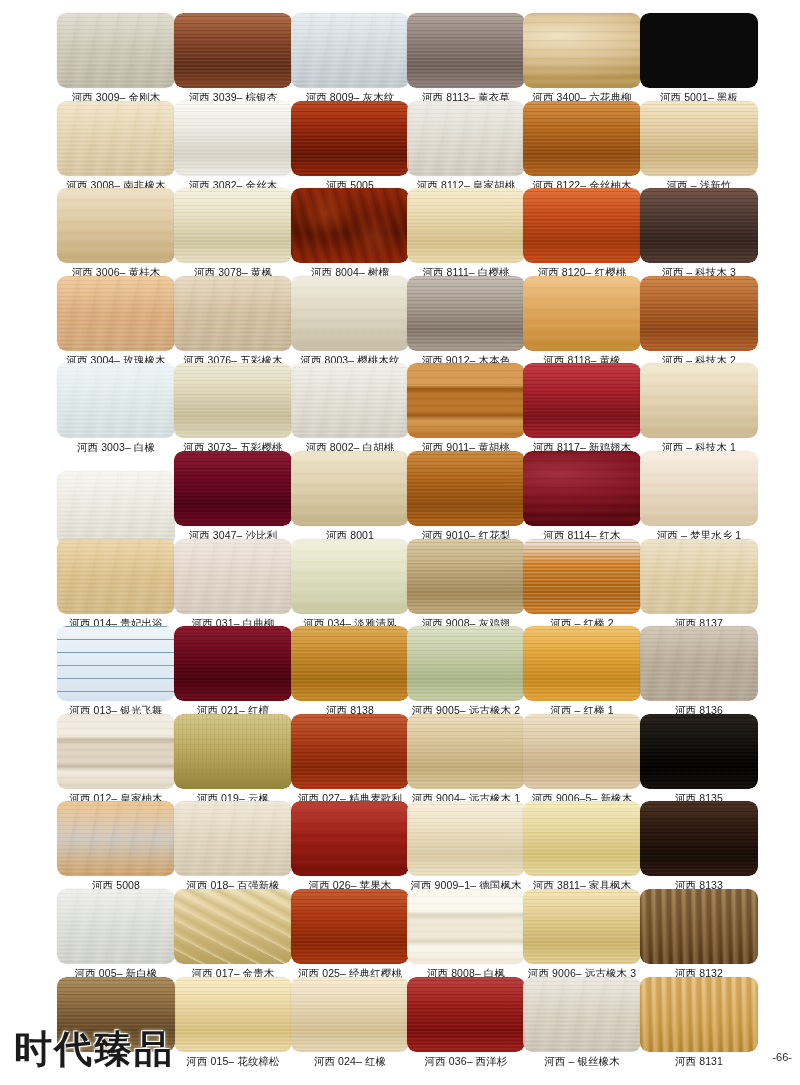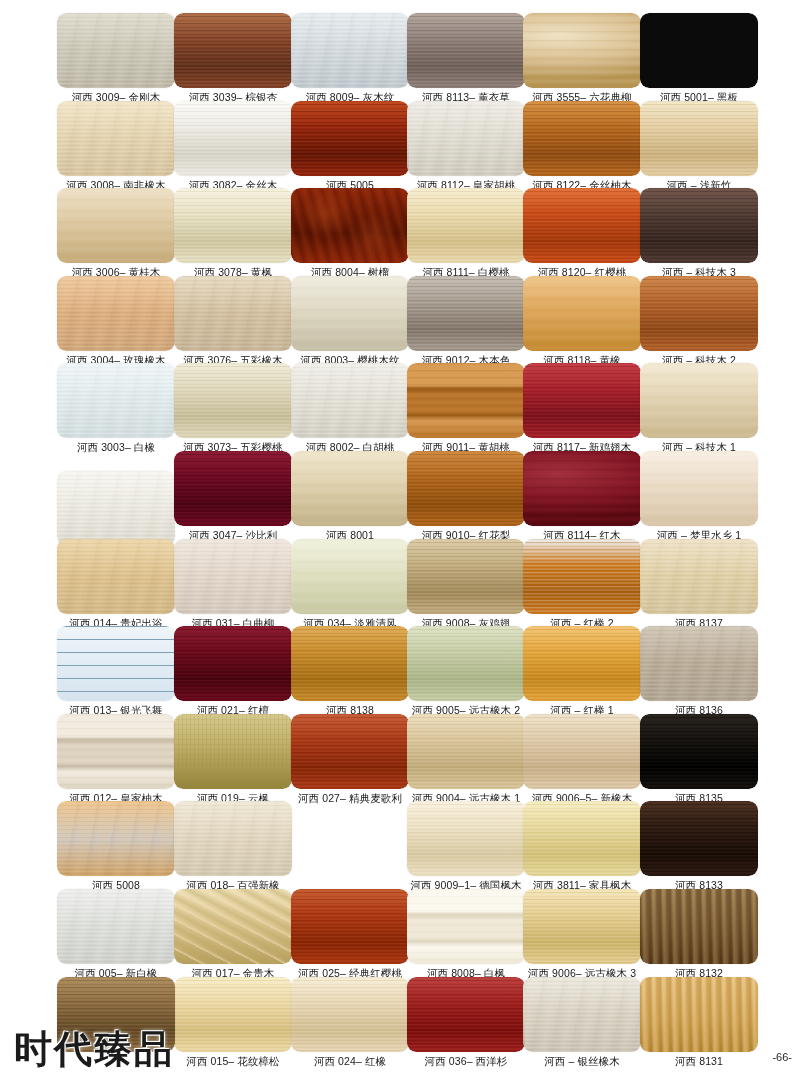--- a/index.html
+++ b/index.html
@@ -114,21 +114,21 @@
         </div>
         <div class="caption">河西 8113– 薰衣草</div>
       </div>
       <div class="cell" style="left: 523px; top: 13px;">
         <div class="swatch">
           <div class="grain" style="background:
         repeating-linear-gradient(to bottom,
           #b4924f33 0px, transparent 2px, #efe2c433 5px, transparent 9px),
         radial-gradient(ellipse 140% 60% at 30% 30%, #efe2c4 0%, #d8bd8e 55%, #b4924f 100%);"></div>
         </div>
-        <div class="caption">河西 3555– 六花典柳</div>
+        <div class="caption">河西 3400– 六花典柳</div>
       </div>
       <div class="cell" style="left: 640px; top: 13px;">
         <div class="swatch">
           <div class="grain" style="background:#0b0b0b;"></div>
         </div>
         <div class="caption">河西 5001– 黑板</div>
       </div>
       <div class="cell" style="left: 57px; top: 101px;">
         <div class="swatch">
           <div class="grain" style="background:
@@ -595,20 +595,29 @@
       <div class="cell" style="left: 174px; top: 801px;">
         <div class="swatch">
           <div class="grain" style="background:
         repeating-linear-gradient(to bottom,
           #c2b49644 0px, transparent 1.2px, #f1ead955 2.4px, transparent 4px),
         repeating-linear-gradient(100deg,
           #c2b49622 0px, transparent 6px, #f1ead933 12px, transparent 20px),
         linear-gradient(to bottom, #f1ead9 0%, #ded2bb 50%, #c2b496cc 100%);"></div>
         </div>
         <div class="caption">河西 018– 百强新橡</div>
+      </div>
+      <div class="cell" style="left: 291px; top: 801px;">
+        <div class="swatch">
+          <div class="grain" style="background:
+        repeating-linear-gradient(to bottom,
+          #740d0722 0px, transparent 3px, #bd423622 6px, transparent 11px),
+        linear-gradient(to bottom, #bd4236 0%, #9d1f16 45%, #740d07 100%);"></div>
+        </div>
+        <div class="caption">河西 026– 苹果木</div>
       </div>
       <div class="cell" style="left: 407px; top: 801px;">
         <div class="swatch">
           <div class="grain" style="background:
         repeating-linear-gradient(to bottom,
           #d5c69f55 0px, #d5c69f00 1px, #f9f2e044 2px, #d5c69f00 3.5px),
         linear-gradient(to bottom, #f9f2e0 0%, #ece0c3 35%, #d5c69f 72%, #ece0c3 100%);"></div>
         </div>
         <div class="caption">河西 9009–1– 德国枫木</div>
       </div>

